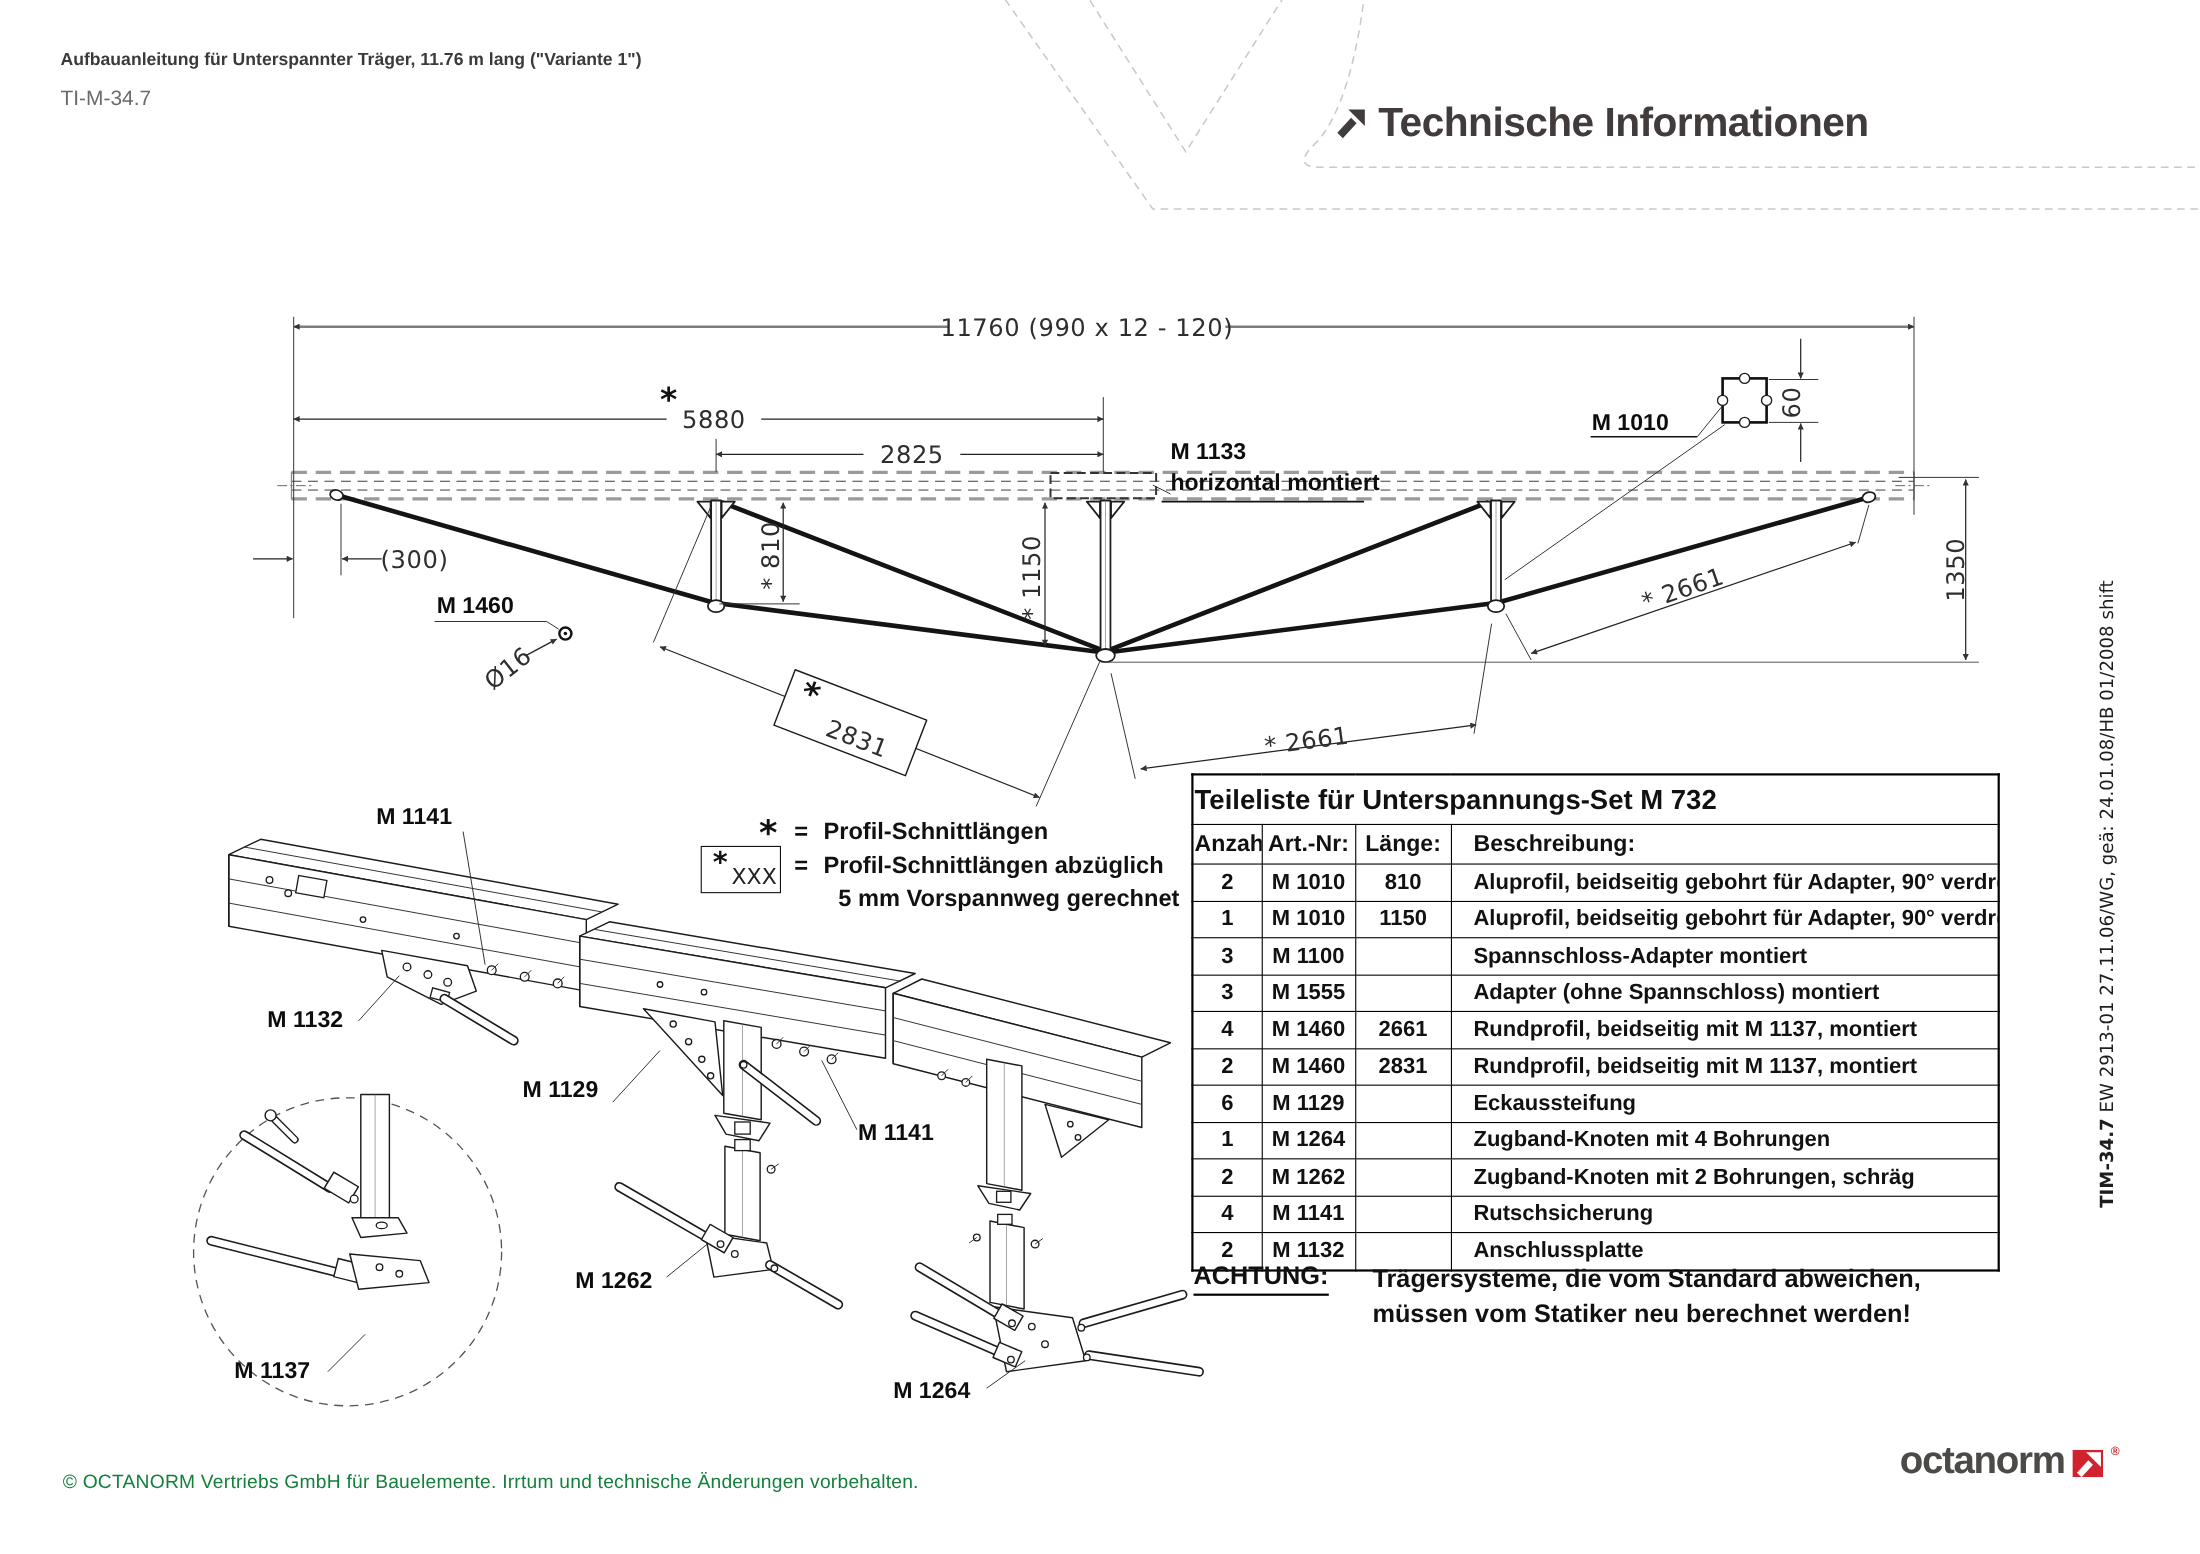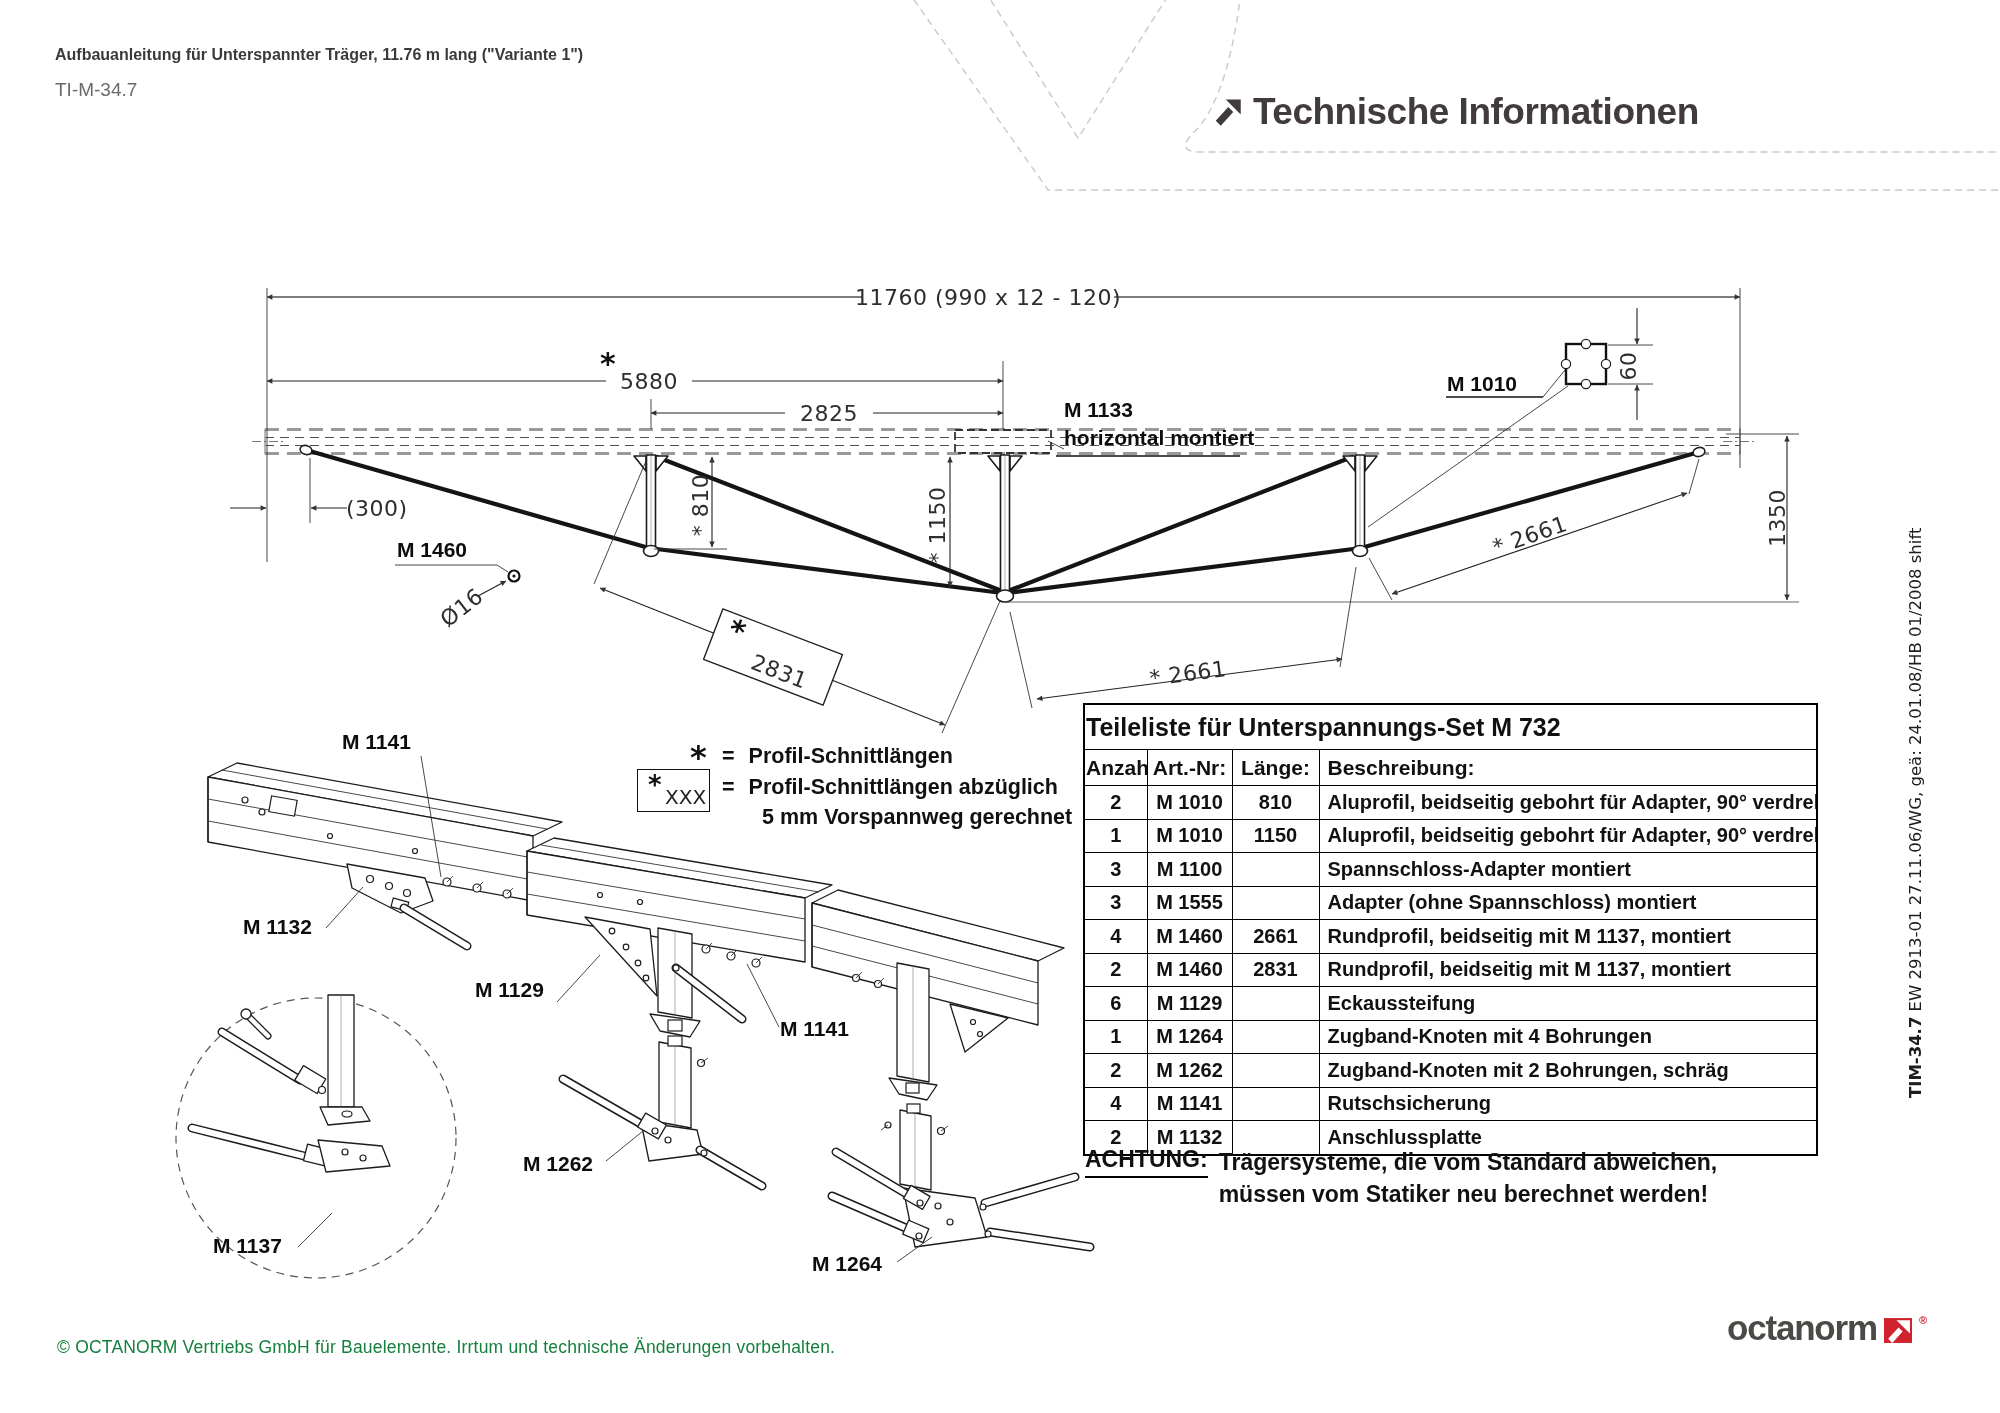--- a/index.html
+++ b/index.html
@@ -46,24 +46,24 @@
   .lg-line2 .indent{margin-left:40px}
 
   
   table.parts{position:absolute;left:1083px;top:703px;width:735px;border-collapse:collapse;
       table-layout:fixed;border:2.6px solid #000;background:#fff}
   table.parts td{border:1.6px solid #000;font-weight:bold;overflow:hidden;white-space:nowrap}
   td.tt{height:42px;font-size:25px;border-bottom:2px solid #000}
   tr.hd td{height:33px;font-size:21px}
   tr.dr td{height:30.5px;font-size:20px}
   .ca{text-align:center}
-  .cb{text-align:left;padding-left:8px}
+  .cb{text-align:left;padding-left:20px}
 
   
-  .achtung{left:1085px;top:1146px;display:flex;gap:11px;font-size:23px;font-weight:bold}
+  .achtung{left:1085px;top:1146px;display:flex;gap:40px;font-size:23px;font-weight:bold}
   .achtung .al{border-bottom:2.5px solid #000;align-self:flex-start;padding-bottom:3px}
   .achtung .at{line-height:32px}
 
   
   .side{left:1906px;top:1098px;transform:rotate(-90deg);transform-origin:0 0;
         font-family:"DejaVu Sans",sans-serif;font-size:16.5px;color:#1d1d1d;white-space:nowrap}
   .side b{font-weight:bold}
   .copyright{left:57px;top:1337px;font-size:17.5px;color:#15803d;letter-spacing:.2px}
   .logo{left:1727px;top:1309px;display:flex;align-items:flex-start;gap:7px}
   .logo .lt{font-size:35px;font-weight:bold;color:#4c4a47;letter-spacing:-1.2px;line-height:38px}

